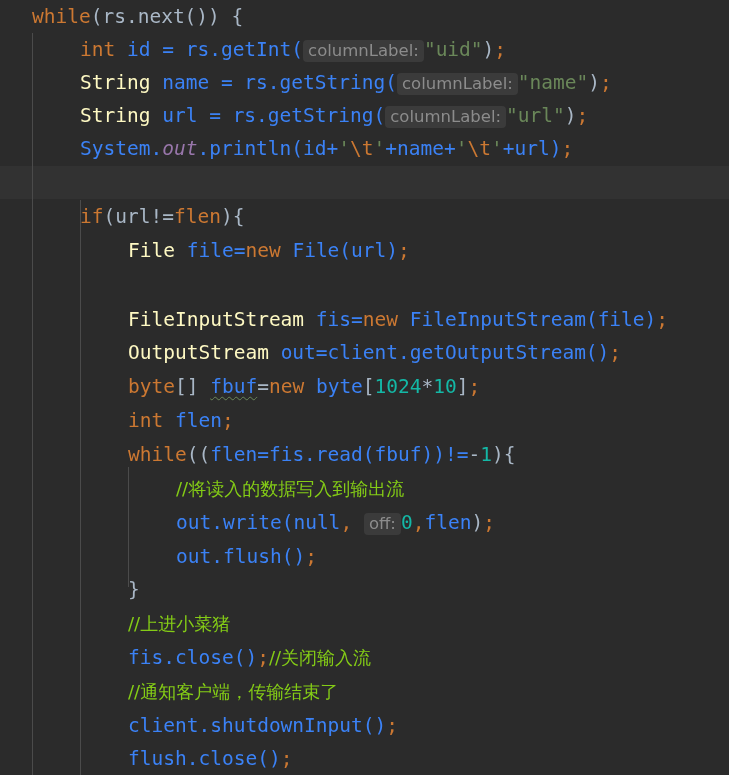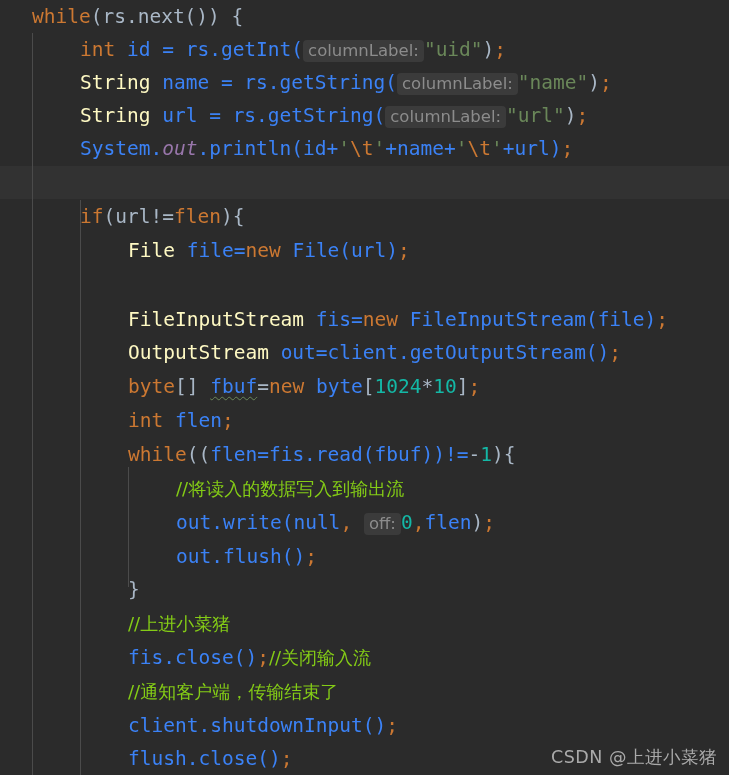--- a/index.html
+++ b/index.html
@@ -167,14 +167,13 @@
     <div class="line" style="top:641px; padding-left:128px;"><span class="ident">fis.close()</span><span class="semi">;</span><span class="cmt cjk">//关闭输入流</span></div>
 
     <div class="line" style="top:675px; padding-left:128px;"><span class="cmt cjk">//通知客户端，传输结束了</span></div>
 
     <div class="line" style="top:709px; padding-left:128px;"><span class="ident">client.shutdownInput()</span><span class="semi">;</span></div>
 
     <div class="line" style="top:742px; padding-left:128px;"><span class="ident">flush.close()</span><span class="semi">;</span></div>
 
   </div>
 
-  <div class="watermark">CSDN @上进小菜猪</div>
 </div>
 
 </body></html>

